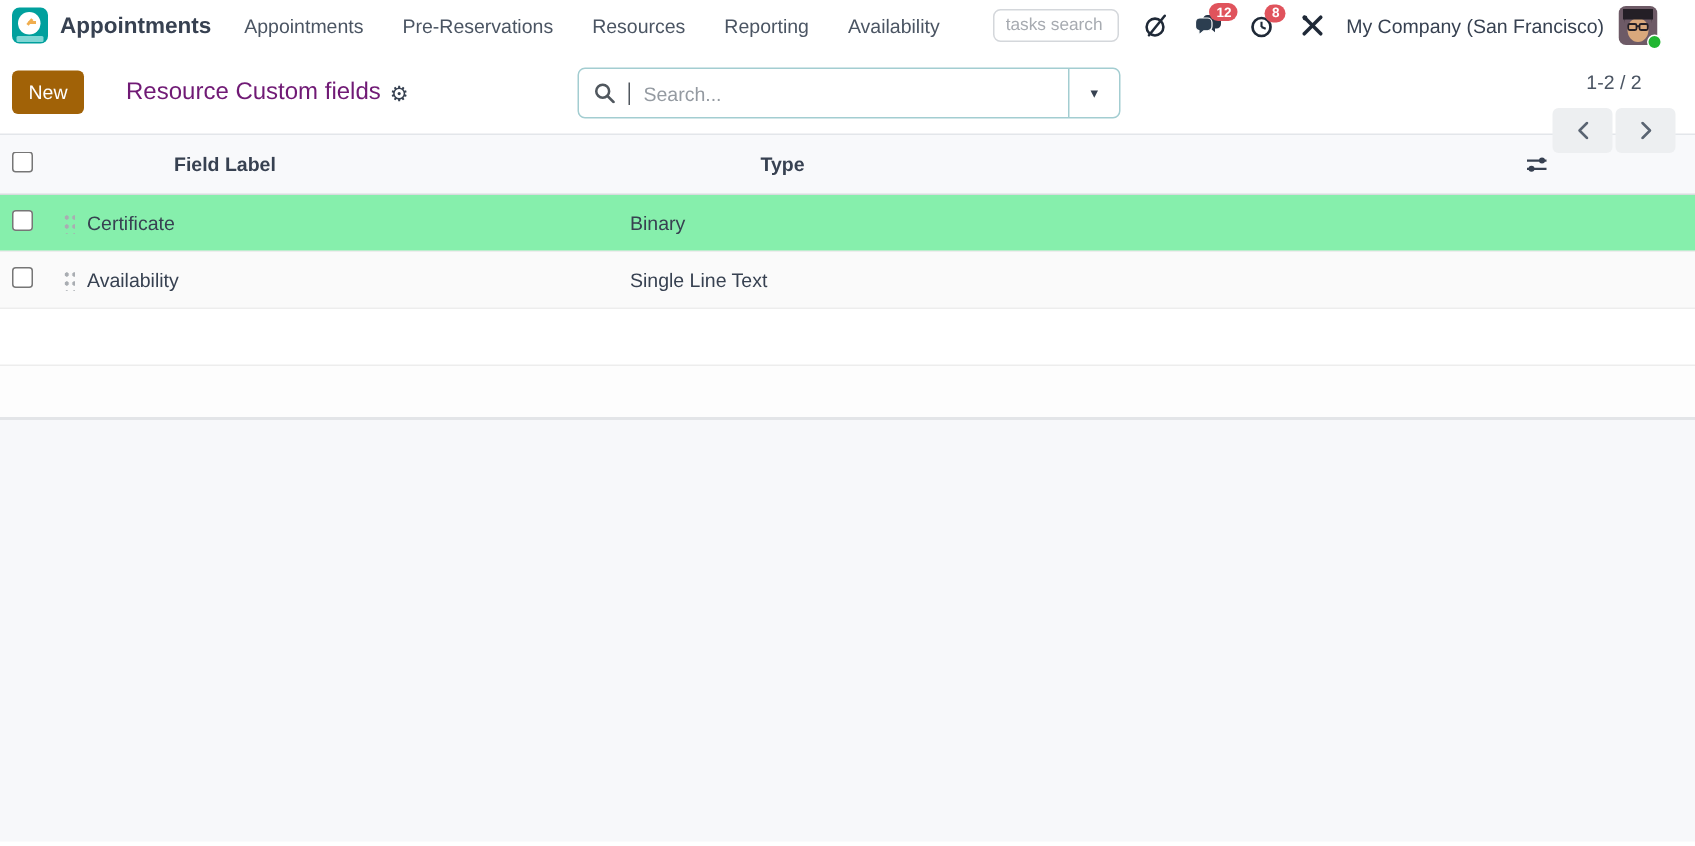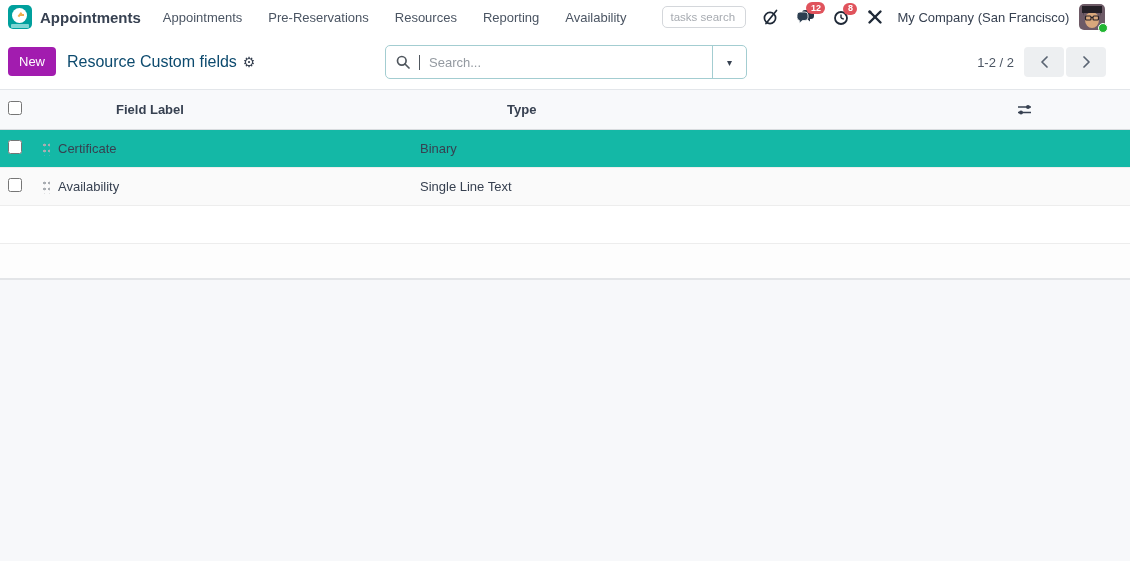--- a/index.html
+++ b/index.html
@@ -24,43 +24,43 @@
   .badge { position:absolute; top:-6px; left:10px; background:#e0535c; color:#fff; font-size:9px; font-weight:700;
            border-radius:8px; padding:1.5px 4.5px; line-height:1; }
   .company-name { font-size:13px; color:#374151; margin-left:14px; white-space:nowrap; cursor:pointer; }
   .avatar-wrap { position:relative; margin-left:10px; cursor:pointer; }
   .online-dot { position:absolute; right:-3px; bottom:-3px; width:10px; height:10px; border-radius:50%;
                 background:#21b632; border:1.5px solid #fff; }
 
   
   .control-panel { height:56px; display:flex; align-items:center; padding:0 8px; background:#fff;
                    border-bottom:1px solid #e3e6ea; position:relative; }
-  .btn-new { background:#a21caf; color:#fff; border:none; border-radius:4px; font-size:13px;
+  .btn-new { background:#a16207; color:#fff; border:none; border-radius:4px; font-size:13px;
              padding:7px 11px; cursor:pointer; font-family:"Liberation Sans",sans-serif; }
-  .view-title { font-size:16px; margin-left:11px; color:#0c4a6e; white-space:nowrap; }
+  .view-title { font-size:16px; margin-left:28px; color:#701a75; white-space:nowrap; }
   .title-gear { font-size:14px; color:#374151; margin-left:6px; cursor:pointer; }
   .searchbar { position:absolute; left:385px; top:11px; width:362px; height:34px; border:1px solid #a3cdd1;
                border-radius:5px; display:flex; align-items:center; background:#fff; }
   .searchbar .sb-main { flex:1; display:flex; align-items:center; padding:0 10px; gap:9px; }
   .sb-cursor { width:1px; height:15px; background:#50575e; }
   .sb-placeholder { font-size:13px; color:#949aa1; }
   .sb-toggle { width:34px; height:100%; border-left:1px solid #a3cdd1; display:flex; align-items:center;
                justify-content:center; cursor:pointer; }
   .caret-down { font-size:10px; color:#374151; }
-  .pager { position:absolute; right:24px; top:13px; display:flex; align-items:center; gap:10px; }
+  .pager { position:absolute; right:13px; top:13px; display:flex; align-items:center; gap:10px;flex-direction:column; }
   .pager-value { font-size:13px; color:#4b5563; }
   .pager-btns { display:flex; gap:2px; }
   .pager-btn { width:40px; height:30px; background:#edeff1; border:none; border-radius:4px; display:flex;
                align-items:center; justify-content:center; cursor:pointer; }
 
   
   .list-grid { display:grid; grid-template-columns:30px 28px 362px 455px 1fr 44px; align-items:center; }
   .list-header { height:40px; background:#f8f9fb; border-bottom:1px solid #d9dcdf; font-weight:700; font-size:13px;gap:29px; }
   .list-header .hcell { color:#374151; }
-  .list-row { height:38px; background:#14b8a6; border-bottom:1px solid #ededed; font-size:13px; cursor:pointer; }
+  .list-row { height:38px; background:#86efac; border-bottom:1px solid #ededed; font-size:13px; cursor:pointer; }
   .list-row.even { background:#fafafa; }
   .cell-check { padding-left:8px; }
   .row-check { width:14px; height:14px; accent-color:#714b67; cursor:pointer; }
   .drag-handle { width:8px; height:14px; margin-left:12px;
                  background-image:radial-gradient(circle, #a9adb2 1.3px, transparent 1.6px);
                  background-size:5px 6px; cursor:grab; }
   .opt-col-btn { justify-self:center; cursor:pointer; display:flex; align-items:center; }
   .empty-band-a { height:38px; background:#fff; border-bottom:1px solid #ededed; }
   .empty-band-b { height:36px; background:#fdfdfd; border-bottom:2px solid #e3e5e8; }
   .page-rest { height:281px; background:#f7f8fa; }

